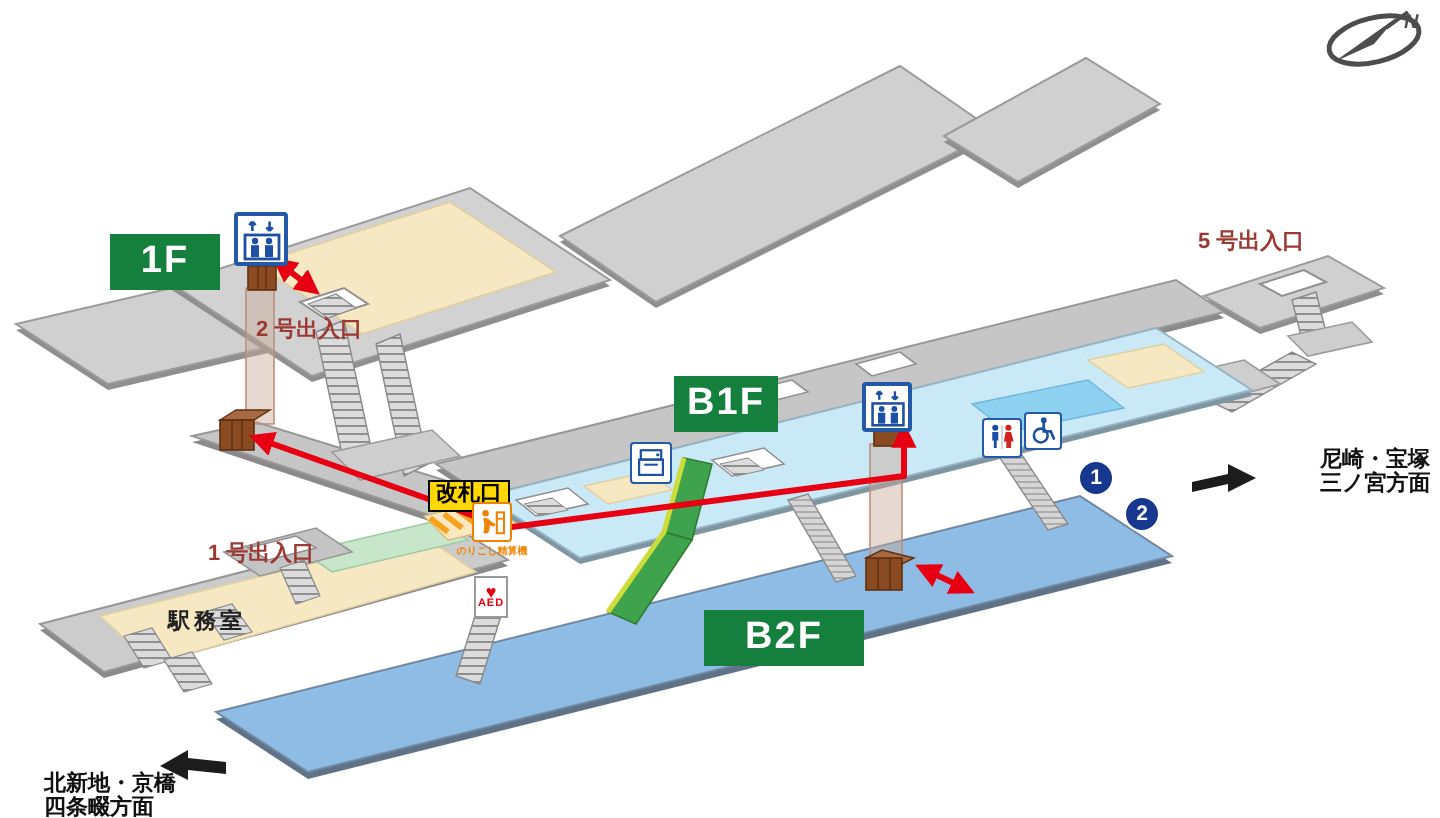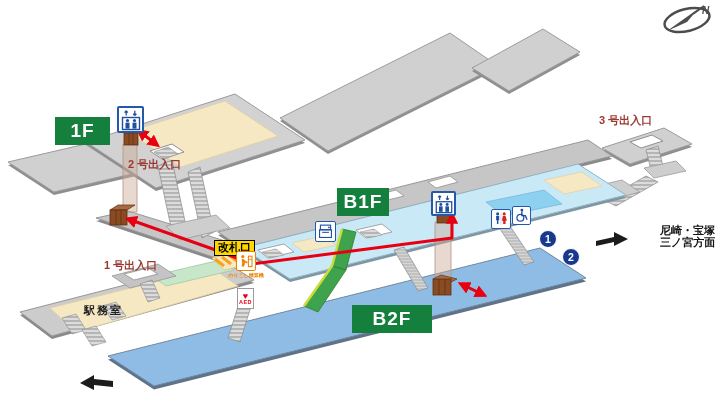--- a/index.html
+++ b/index.html
@@ -180,30 +180,34 @@
     <line x1="693" y1="14" x2="704" y2="6" stroke="#4d4d4d" stroke-width="2"></line>
     <text x="702" y="14" font-size="10" font-weight="bold" font-style="italic" fill="#4d4d4d">N</text>
   </g>
 </svg>
 
 <div class="ovl floor-badge" style="left:55px;top:117px;width:55px;height:28px;">1F</div>
 <div class="ovl floor-badge" style="left:337px;top:188px;width:52px;height:28px;">B1F</div>
 <div class="ovl floor-badge" style="left:352px;top:305px;width:80px;height:28px;">B2F</div>
 
 <div class="ovl exit-label" style="left:128px;top:157px;">2 号出入口</div>
-<div class="ovl exit-label" style="left:599px;top:113px;">3 号出入口</div>
-<div class="ovl exit-label" style="left:104px;top:258px;">1 号出入口</div>
+<div class="ovl exit-label" style="left:599px;top:113px;">5 号出入口</div>
+<div class="ovl exit-label" style="left:104px;top:269px;">1 号出入口</div>
 
 <div class="ovl gate-label" style="left:214px;top:240px;">改札口</div>
 
 <div class="ovl office-label" style="left:84px;top:303px;">駅務室</div>
 
 <div class="ovl dir-label" style="left:660px;top:224px;">
   <div>尼崎・宝塚</div>
   <div>三ノ宮方面</div>
+</div>
+<div class="ovl dir-label" style="left:22px;top:386px;">
+  <div>北新地・京橋</div>
+  <div>四条畷方面</div>
 </div>
 
 <div class="ovl icon-box" style="left:117px;top:106px;width:27px;height:27px;">
   <svg width="22" height="22" viewBox="0 0 22 22">
     <path d="M6.2 6.5 V1.8 M6.2 1.8 L4.6 3.6 M6.2 1.8 L7.8 3.6 M14.8 1.8 V6.5 M14.8 6.5 L13.2 4.7 M14.8 6.5 L16.4 4.7" stroke="#1d50a2" stroke-width="1.3" fill="none"></path>
     <rect x="2.5" y="8.5" width="17" height="12" fill="none" stroke="#1d50a2" stroke-width="1.4"></rect>
     <circle cx="7.5" cy="11.5" r="1.6" fill="#1d50a2"></circle>
         <rect x="5.5" y="13.6" width="4" height="6" fill="#1d50a2"></rect>
     <circle cx="14.5" cy="11.5" r="1.6" fill="#1d50a2"></circle>
         <rect x="12.5" y="13.6" width="4" height="6" fill="#1d50a2"></rect>

